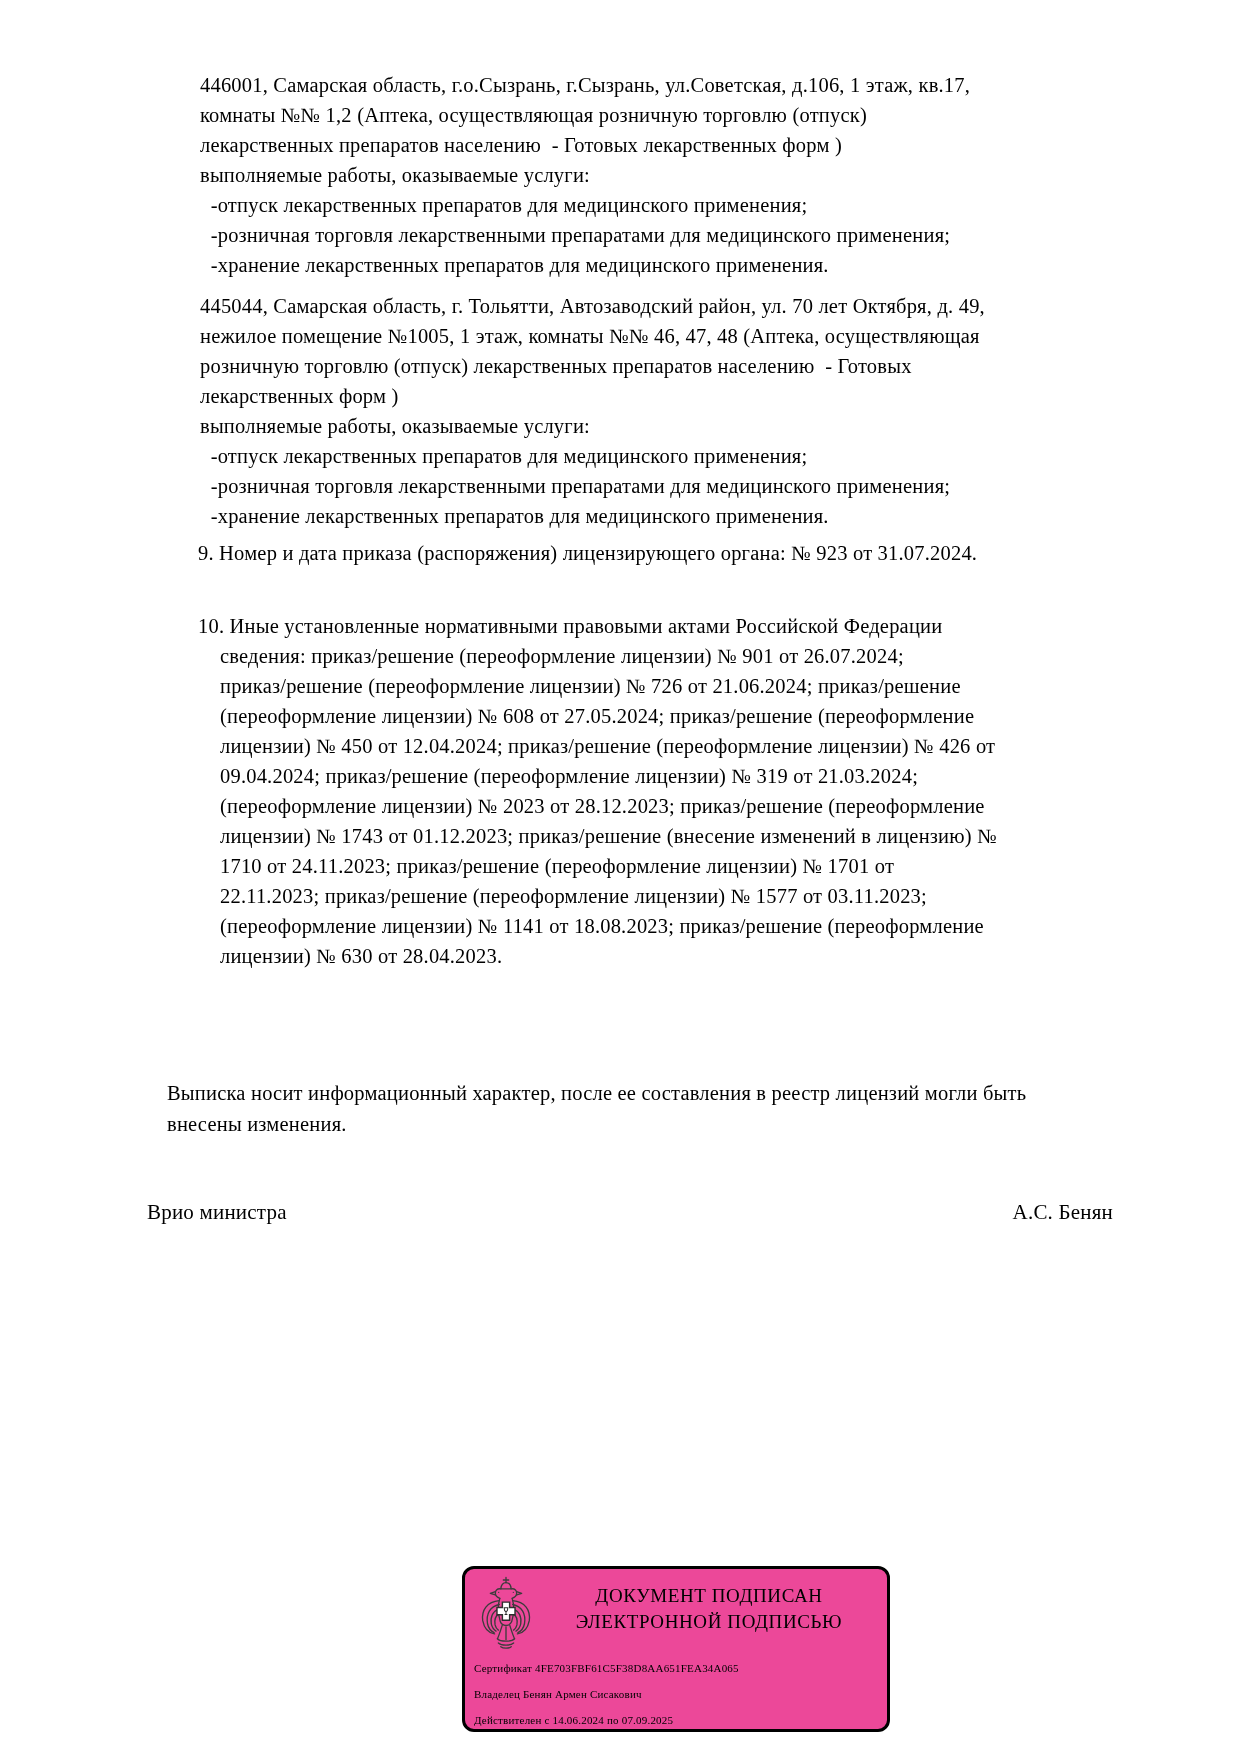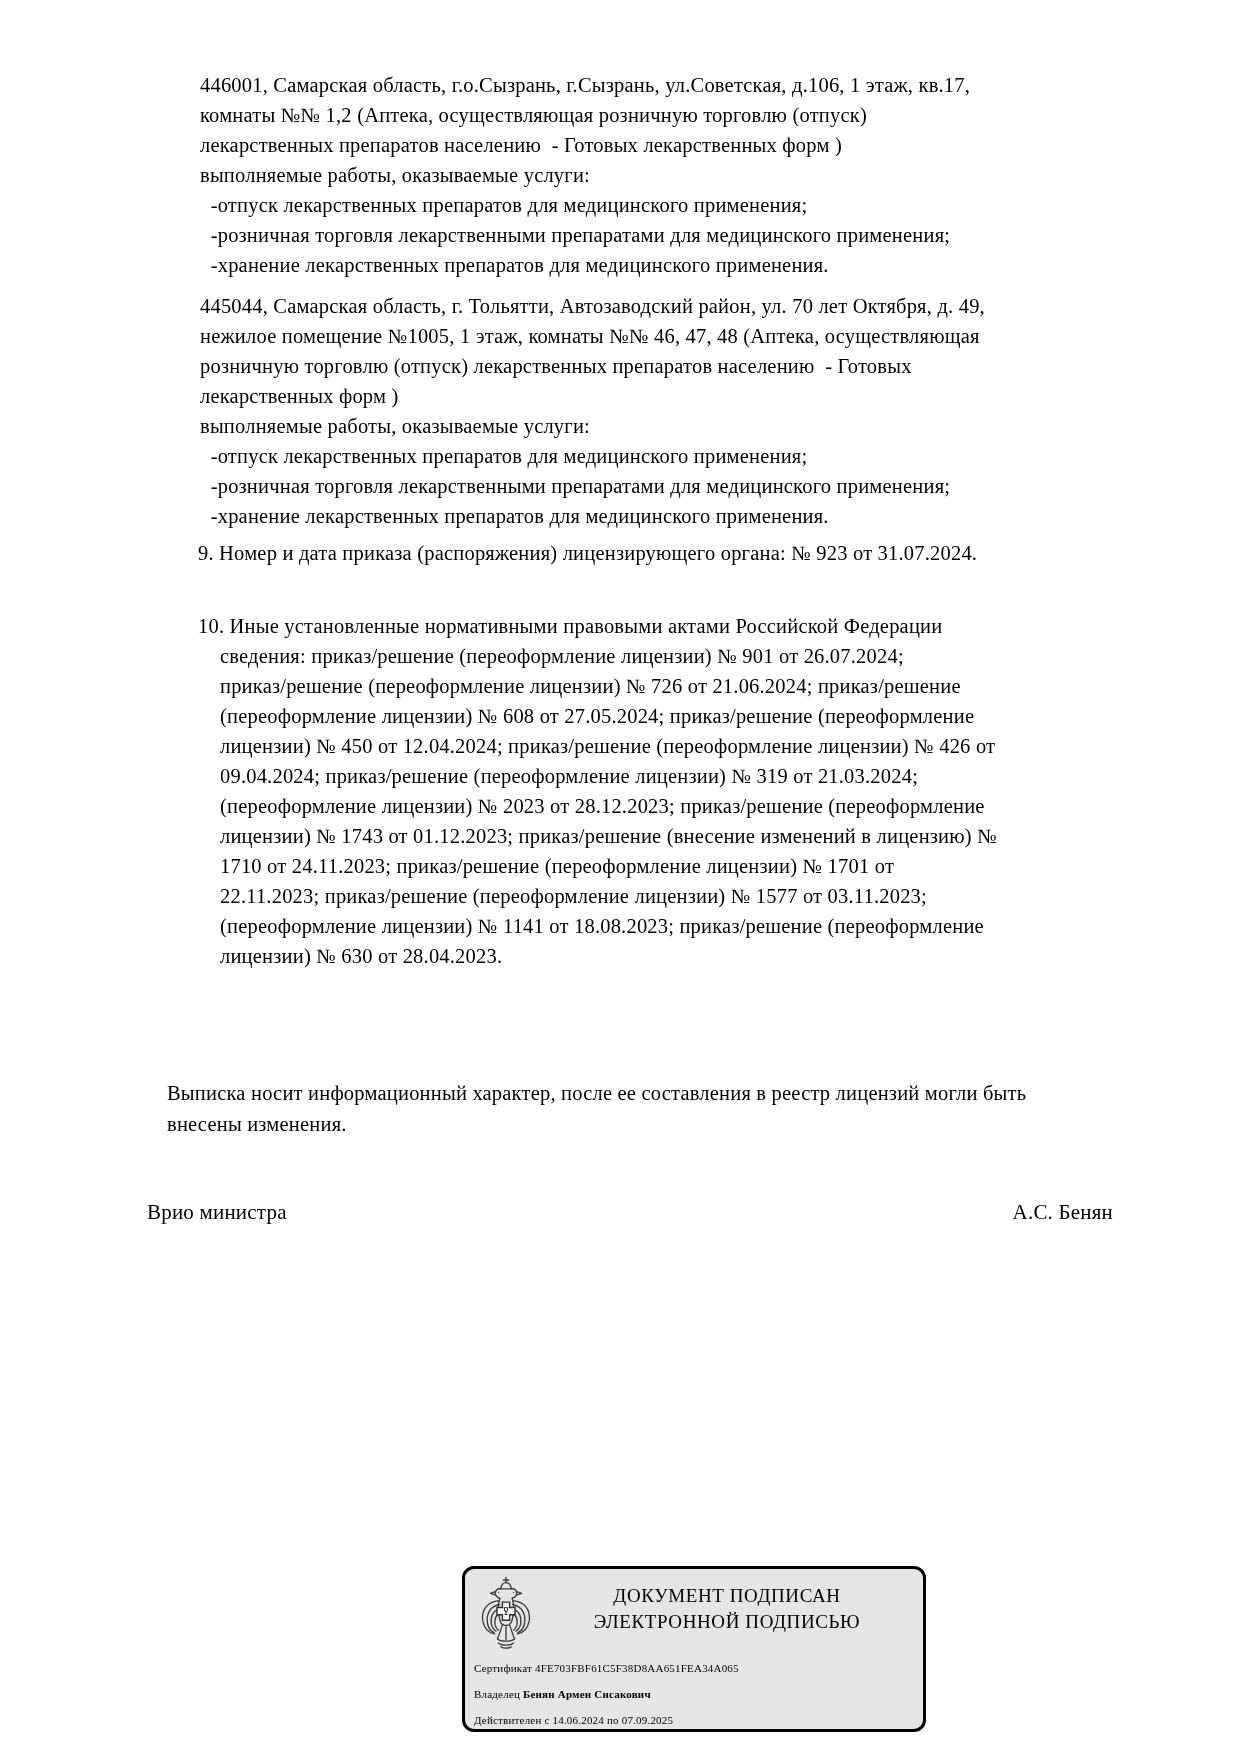--- a/index.html
+++ b/index.html
@@ -39,26 +39,26 @@
     font-size: 21px;
     line-height: 28px;
     letter-spacing: 0.2px;
   }
 
   
   #stamp {
     position: absolute;
     left: 462px;
     top: 1566px;
-    width: 464px;
+    width: 428px;
     height: 166px;
     box-sizing: border-box;
     border: 3px solid #000000;
     border-radius: 12px;
-    background: #e5e5e5;
+    background: #ec4899;
   }
   #stamp-emblem {
     position: absolute;
     left: 12px;
     top: 7px;
     width: 58px;
     height: 76px;
   }
   #stamp-title {
     position: absolute;
@@ -73,21 +73,21 @@
   #stamp-details {
     position: absolute;
     left: 9px;
     right: 6px;
     top: 86px;
     font-size: 11px;
     line-height: 26px;
     letter-spacing: 0.2px;
   }
   #stamp-details .srow { white-space: pre; }
-  .bold { font-weight: bold; }
+  .bold { font-weight: normal; }
 </style>
 </head>
 <body>
 
 <div id="page">
 
   <div id="addr-block-1" class="doc-block lines">
       <div class="line">446001, Самарская область, г.о.Сызрань, г.Сызрань, ул.Советская, д.106, 1 этаж, кв.17,</div>
       <div class="line">комнаты №№ 1,2 (Аптека, осуществляющая розничную торговлю (отпуск)</div>
       <div class="line">лекарственных препаратов населению  - Готовых лекарственных форм )</div>

